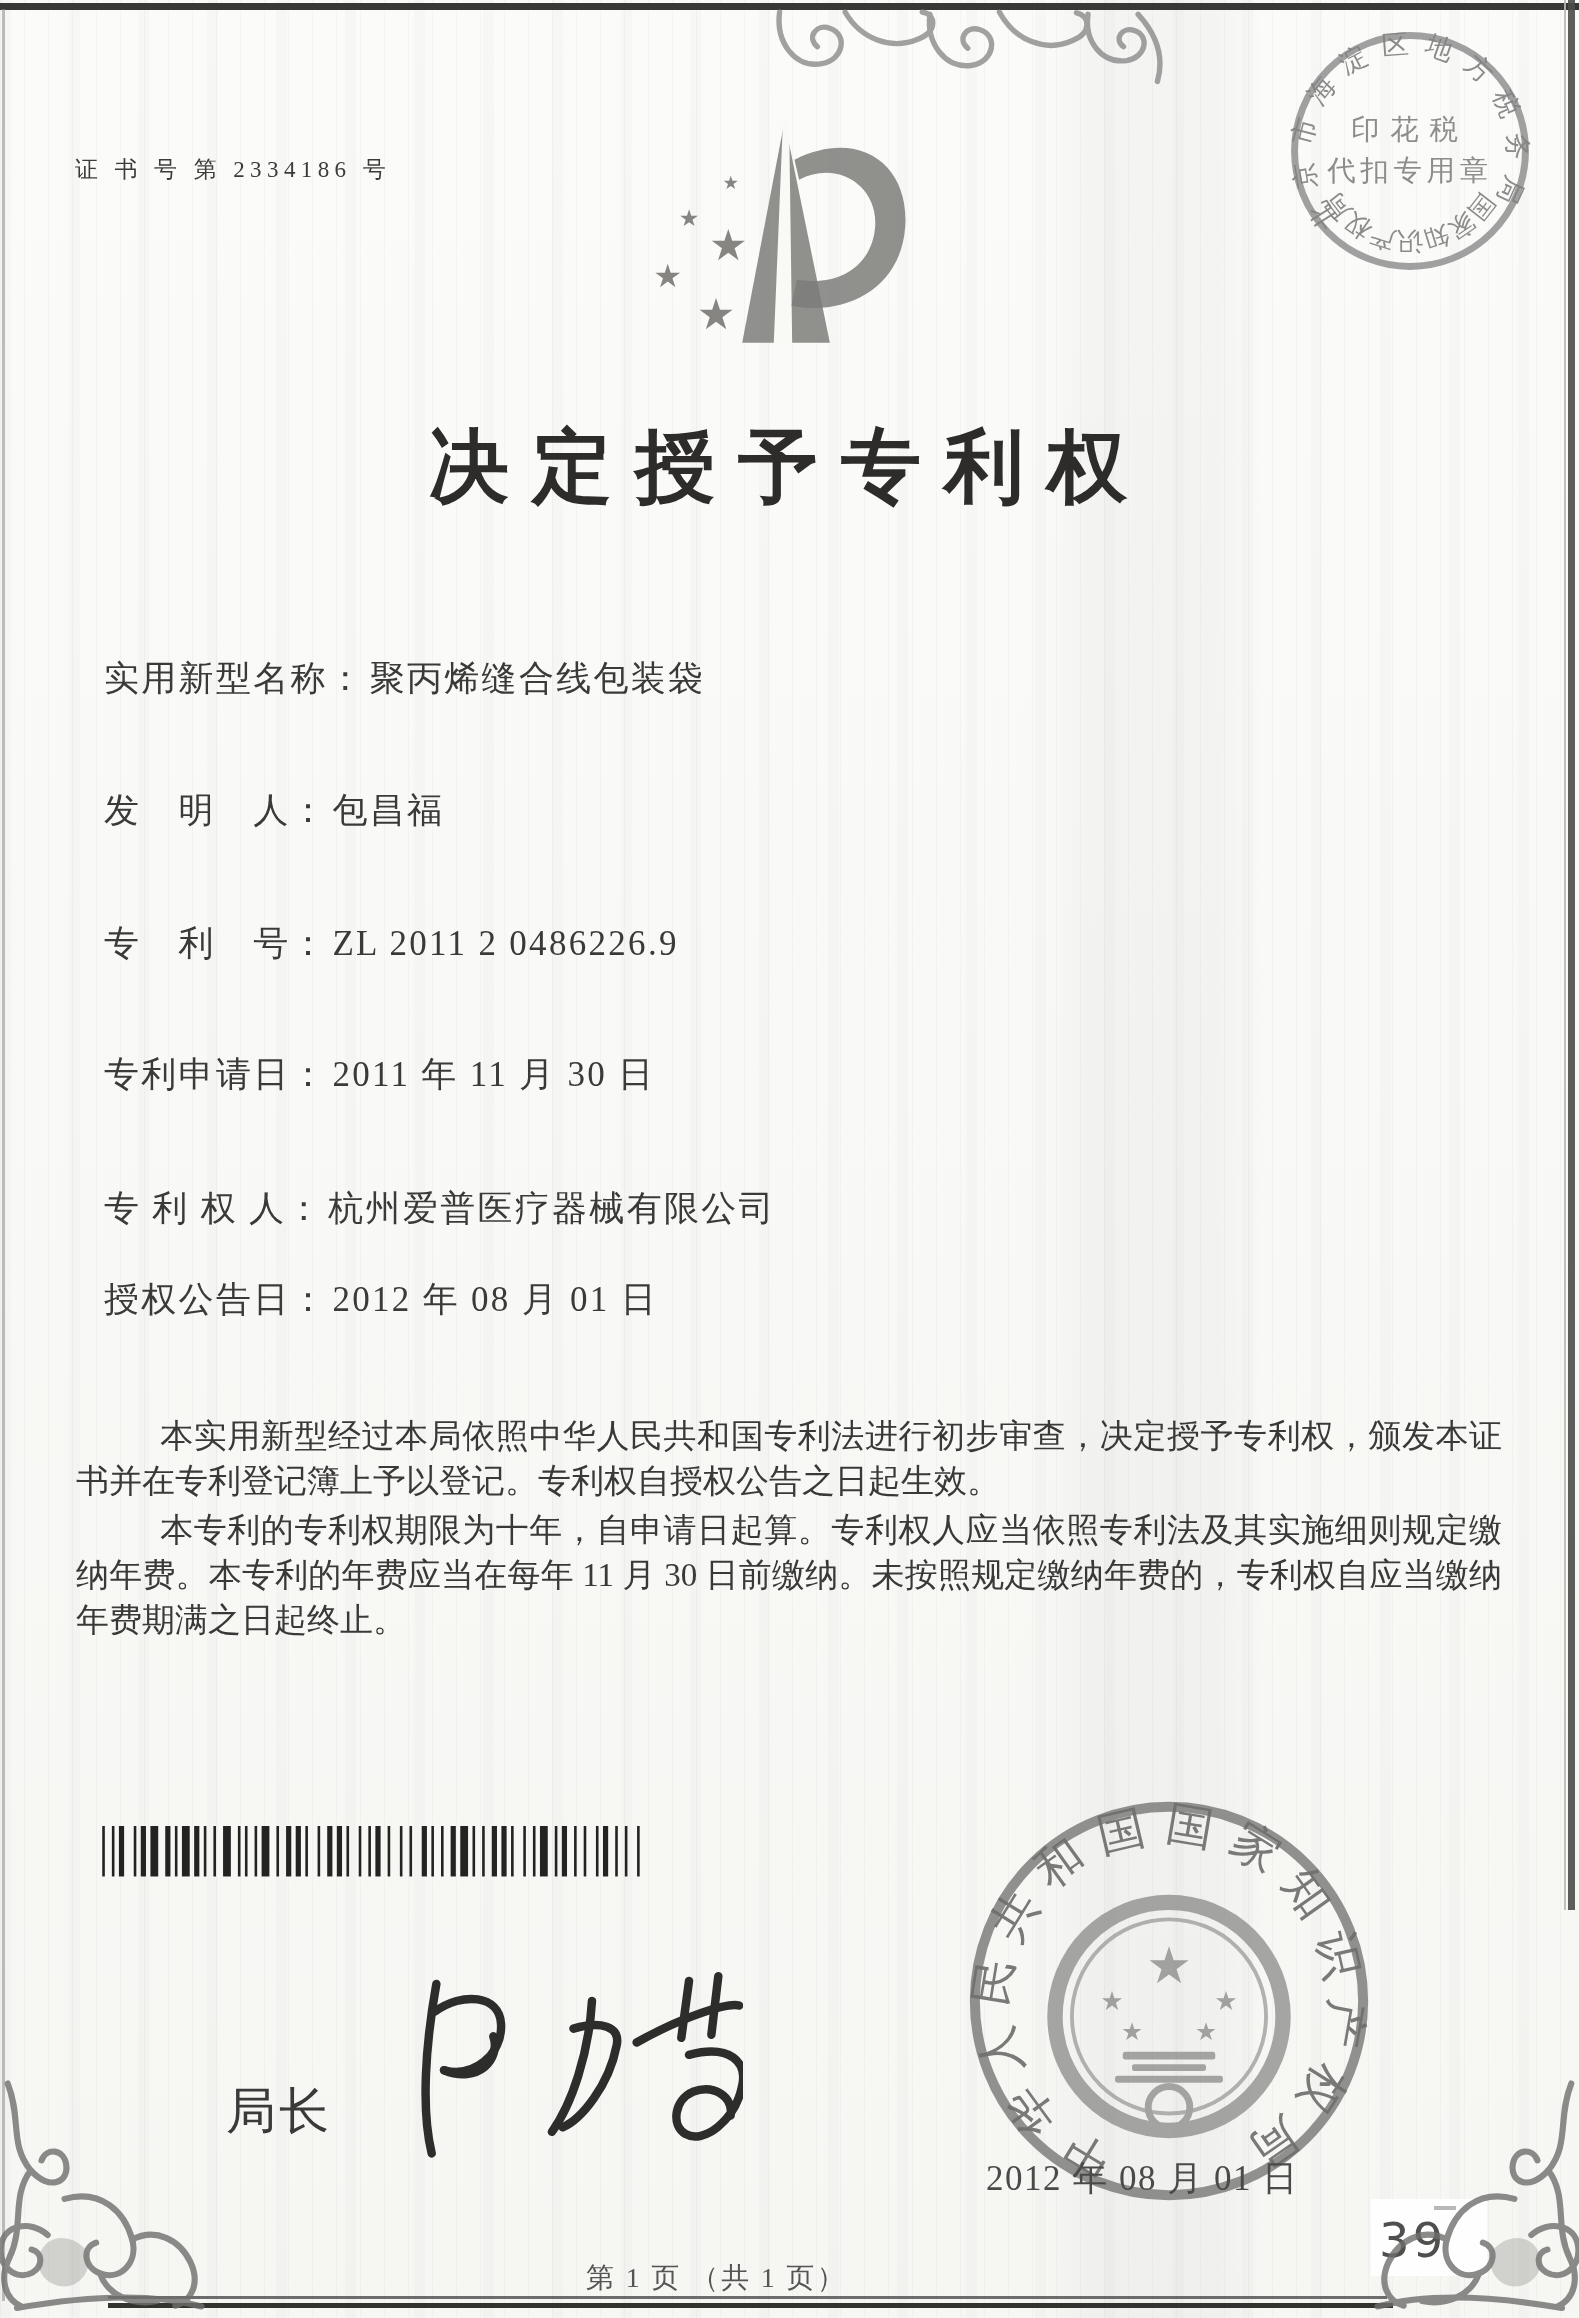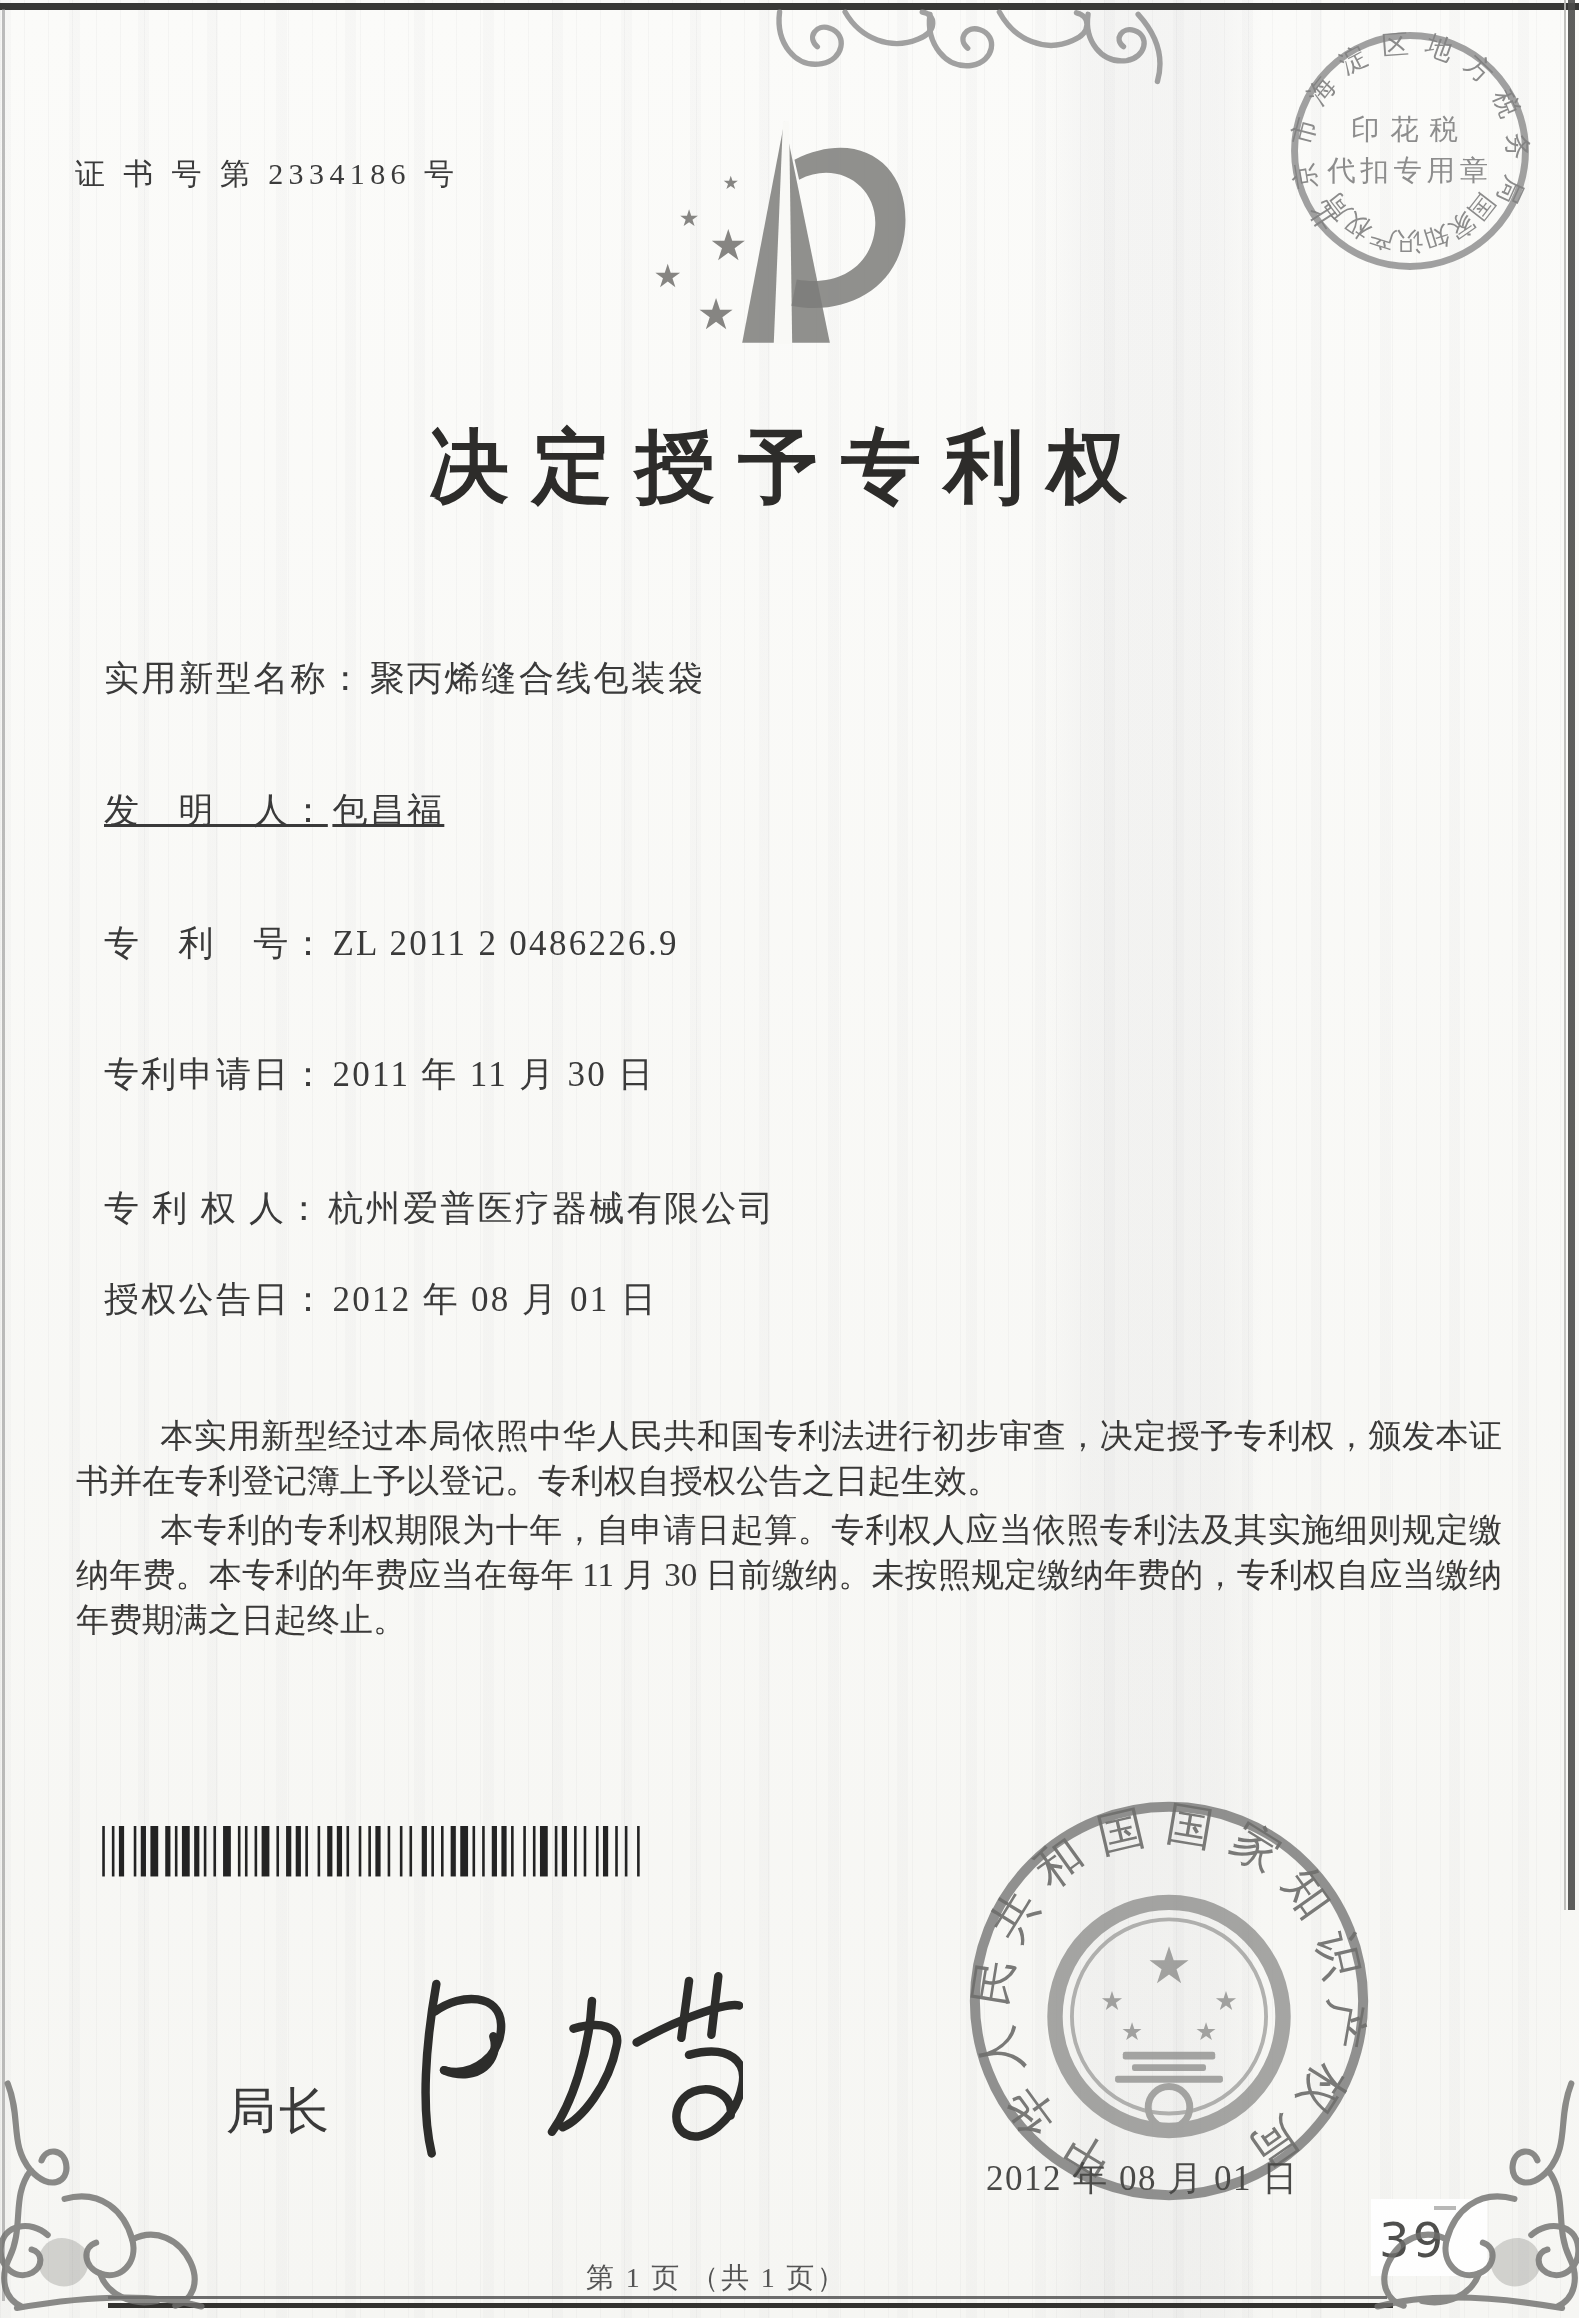--- a/index.html
+++ b/index.html
@@ -14,27 +14,27 @@
   }
   .abs{position:absolute;}
   
   .top-line{left:0;top:3.1px;width:1579px;height:7px;background:#383836;}
   .left-line{left:2.3px;top:9.2px;width:2.3px;height:2292px;background:#8a8a8a;opacity:.55;}
   .right-line{left:1564px;top:0;width:10.8px;height:1910px;
      background:linear-gradient(90deg,#b9b9b6 0 2.3px,rgba(0,0,0,0) 2.3px 3.9px,#4c4c4a 3.9px 10.8px);opacity:.9;}
   .bottom-line-a{left:108px;top:2296px;width:1279px;height:3.1px;background:#555;opacity:.85;}
   .bottom-line-b{left:108px;top:2303px;width:1285px;height:5.4px;background:#33322f;}
   
-  .cert-no{left:75px;top:154px;font-size:30px;letter-spacing:5.4px;color:#3b3b3b;white-space:nowrap;}
+  .cert-no{left:75px;top:154px;font-size:23px;letter-spacing:5.4px;color:#3b3b3b;white-space:nowrap;}
   .title{left:0;top:414px;width:1579px;text-align:center;font-size:80px;font-weight:bold;
          letter-spacing:23px;color:#2d2c2a;white-space:nowrap;}
   
   .frow{left:104px;font-size:35px;letter-spacing:2.3px;white-space:nowrap;color:#3a3a3a;}
   .frow .val{margin-left:4.6px;}
-  .f0{top:655px;} .f1{top:787px;text-decoration:underline;} .f2{top:920px;} .f3{top:1051px;} .f4{top:1185px;} .f5{top:1276px;}
+  .f0{top:655px;} .f1{top:787px;} .f2{top:920px;} .f3{top:1051px;} .f4{top:1185px;} .f5{top:1276px;}
   
   .body-text{left:72px;top:1410px;width:1434px;font-size:33px;line-height:45px;
              text-align:justify;color:#3a3938;}
   .body-text p{margin:4px;text-indent:2.55em;}
   
   .sig-label{left:226px;top:2078px;font-size:50px;letter-spacing:3.1px;color:#3a3a3a;}
   .sig-hidden{position:absolute;width:0;height:0;overflow:hidden;opacity:0;}
   
   .seal-date{left:986px;top:2155px;font-size:35px;letter-spacing:1.5px;color:#4a4a48;white-space:nowrap;}
   .whiteout{left:1371px;top:2199px;width:116px;height:77px;background:rgba(255,255,255,.9);}

